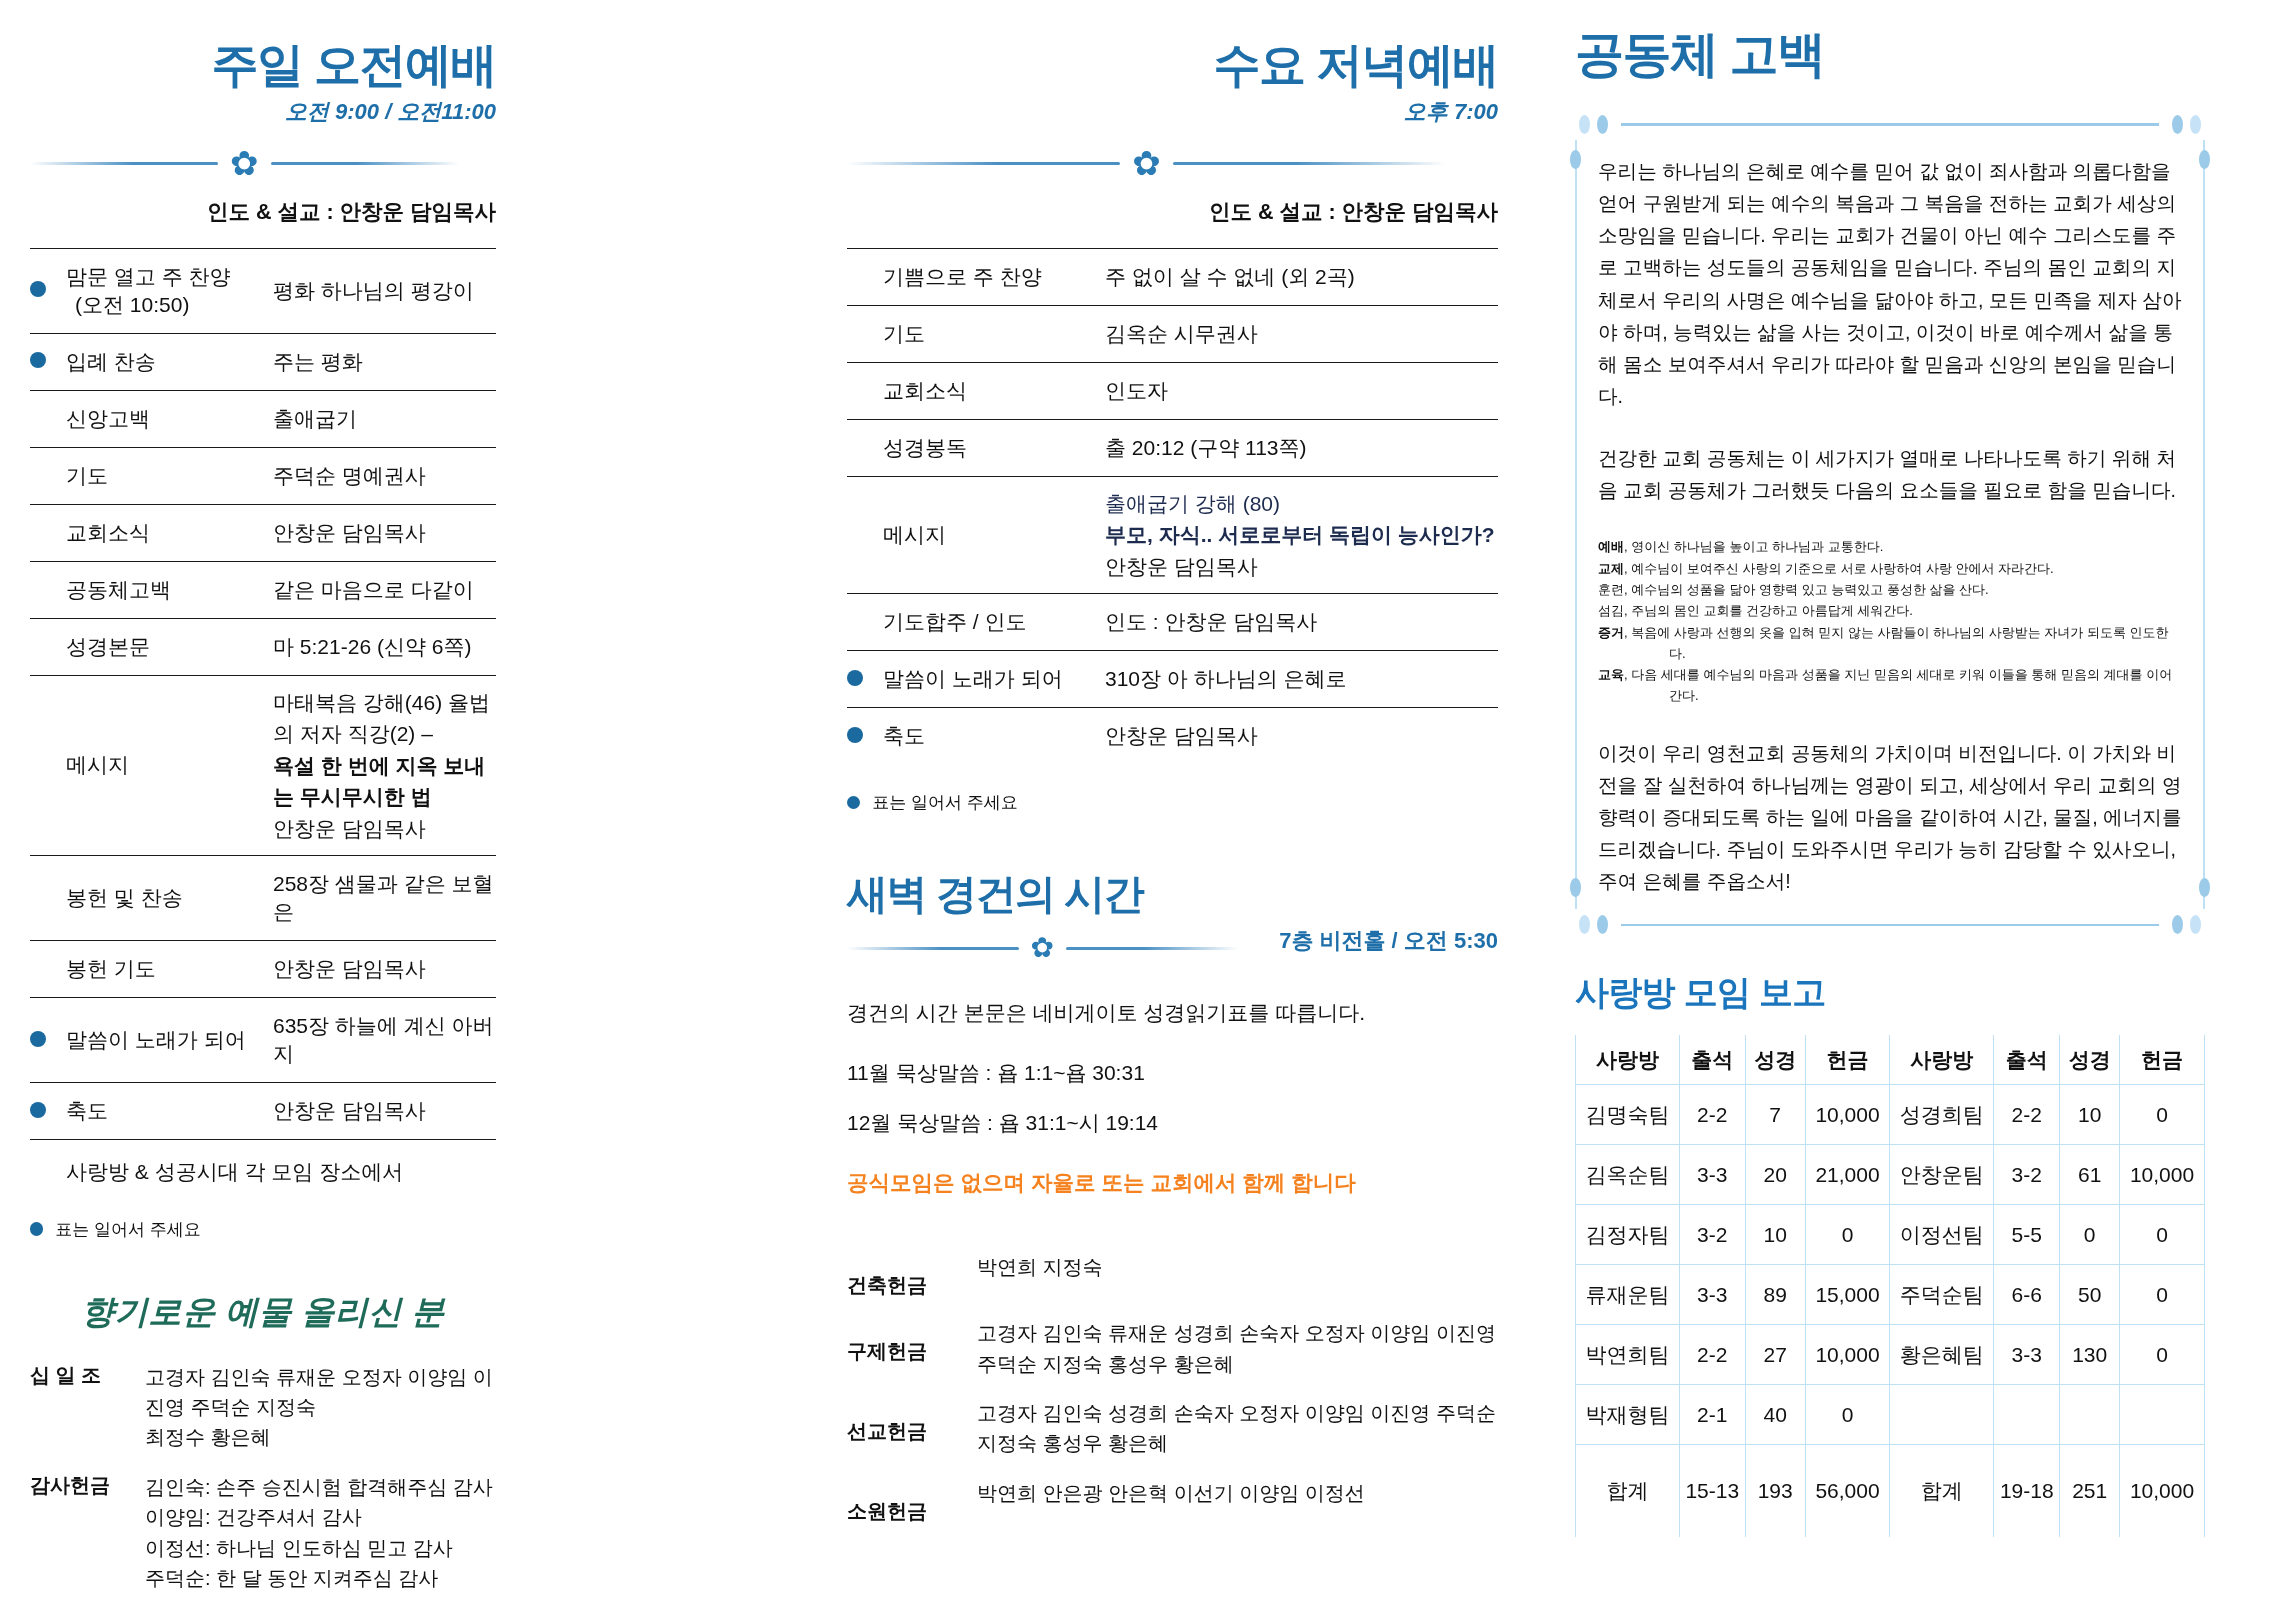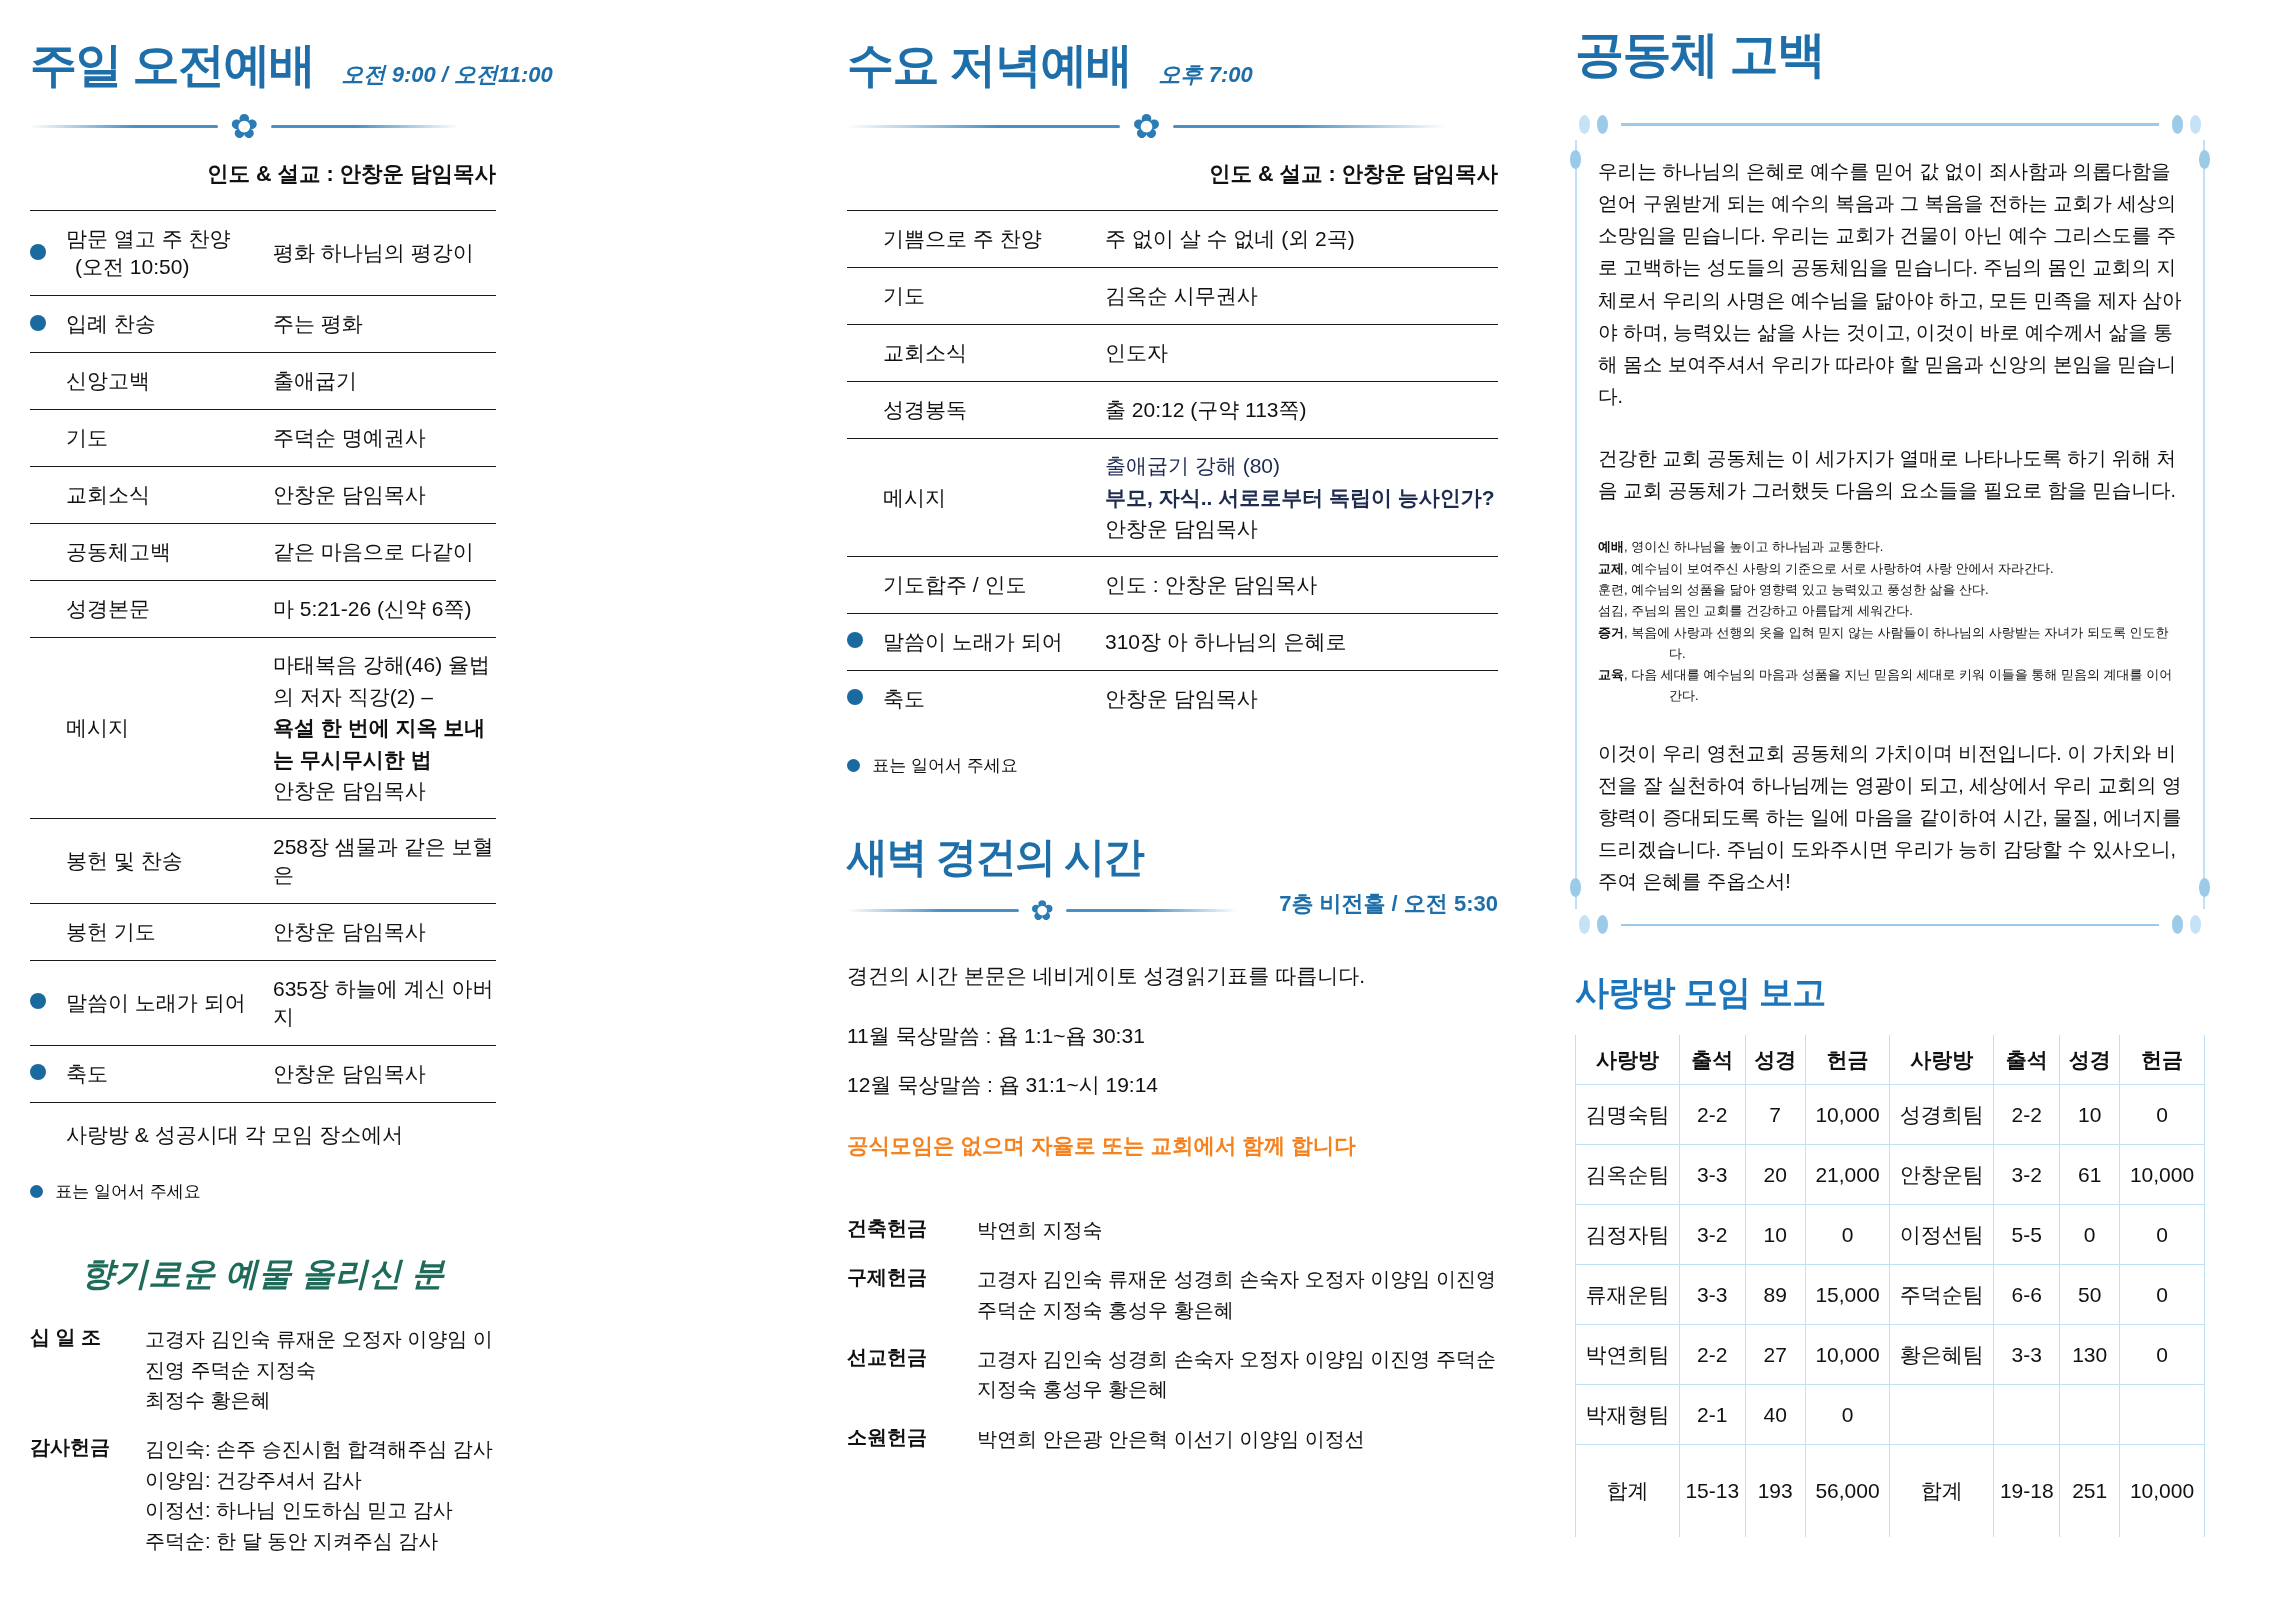--- a/index.html
+++ b/index.html
@@ -8,21 +8,21 @@
   }
   *{box-sizing:border-box; margin:0; padding:0;}
   html,body{background:#fff;}
   body{width:2273px; height:1616px; position:relative; overflow:hidden;
        font-family:"Liberation Sans", sans-serif; color:var(--ink);}
   .panel{position:absolute; top:34px;}
   #panel-left{left:30px; width:466px;}
   #panel-mid{left:847px; width:651px;}
   #panel-right{left:1575px; top:22px; width:630px;}
 
-  .title-row{display:flex; align-items:flex-end;}
+  .title-row{display:flex; align-items:flex-end;flex-direction:column;}
   .sec-title{font-size:47px; font-weight:800; color:var(--blue); letter-spacing:-1.5px; white-space:nowrap;}
   .sec-time{font-size:22px; font-style:italic; font-weight:700; color:var(--blue);
             padding-bottom:7.4px; margin-left:27px; white-space:nowrap;}
   .ornament{display:flex; align-items:center; width:92%; margin:12px 0 6px;}
   .orn-line{flex:1; height:3px; border-radius:1.5px;}
   .orn-line.l{background:linear-gradient(90deg, rgba(74,144,196,0), #4a90c4 55%);}
   .orn-line.r{background:linear-gradient(270deg, rgba(74,144,196,0), #4a90c4 55%);}
   .orn-flower{color:#2B7CB4; font-size:34px; line-height:1; margin:0 12px;}
 
   .leader{text-align:right; font-size:21.5px; font-weight:600; margin:16.3px 0 22px;}
@@ -43,21 +43,21 @@
 
   .legend{display:flex; align-items:center; gap:12px; margin-top:27px; font-size:17px;}
   .legend .dot{width:13.3px; height:13.3px;}
 
   .script-title{text-align:center; color:var(--green); font-family:"Liberation Serif", serif;
                 font-style:italic; font-weight:700; font-size:33px; margin:49px 0 27px; letter-spacing:0.7px;}
 
   .off{display:flex; margin-bottom:19px; font-size:20px;}
   .off-label{flex:none; font-weight:700;}
   .left-off .off-label{width:115px;}
-  .mid-off  .off-label{width:130px;}
+  .mid-off  .off-label{width:130px;margin-top:20px;}
   .off-lines{flex:1;}
   .off-line{line-height:1.52;}
 
   .dawn-head{display:flex; align-items:flex-end; justify-content:space-between; margin-top:53px;}
   .dawn-left{width:60%;}
   .dawn-title{font-size:41px; font-weight:800; color:var(--blue); letter-spacing:-1.5px; white-space:nowrap;}
   .dawn-place{font-size:22px; font-weight:700; color:var(--blue); padding-bottom:12px; white-space:nowrap;}
   .dawn-body{margin-top:31px; font-size:21px;}
   .dawn-desc{margin-bottom:30px;}
   .dawn-line{margin-bottom:18px; line-height:1.5;}

